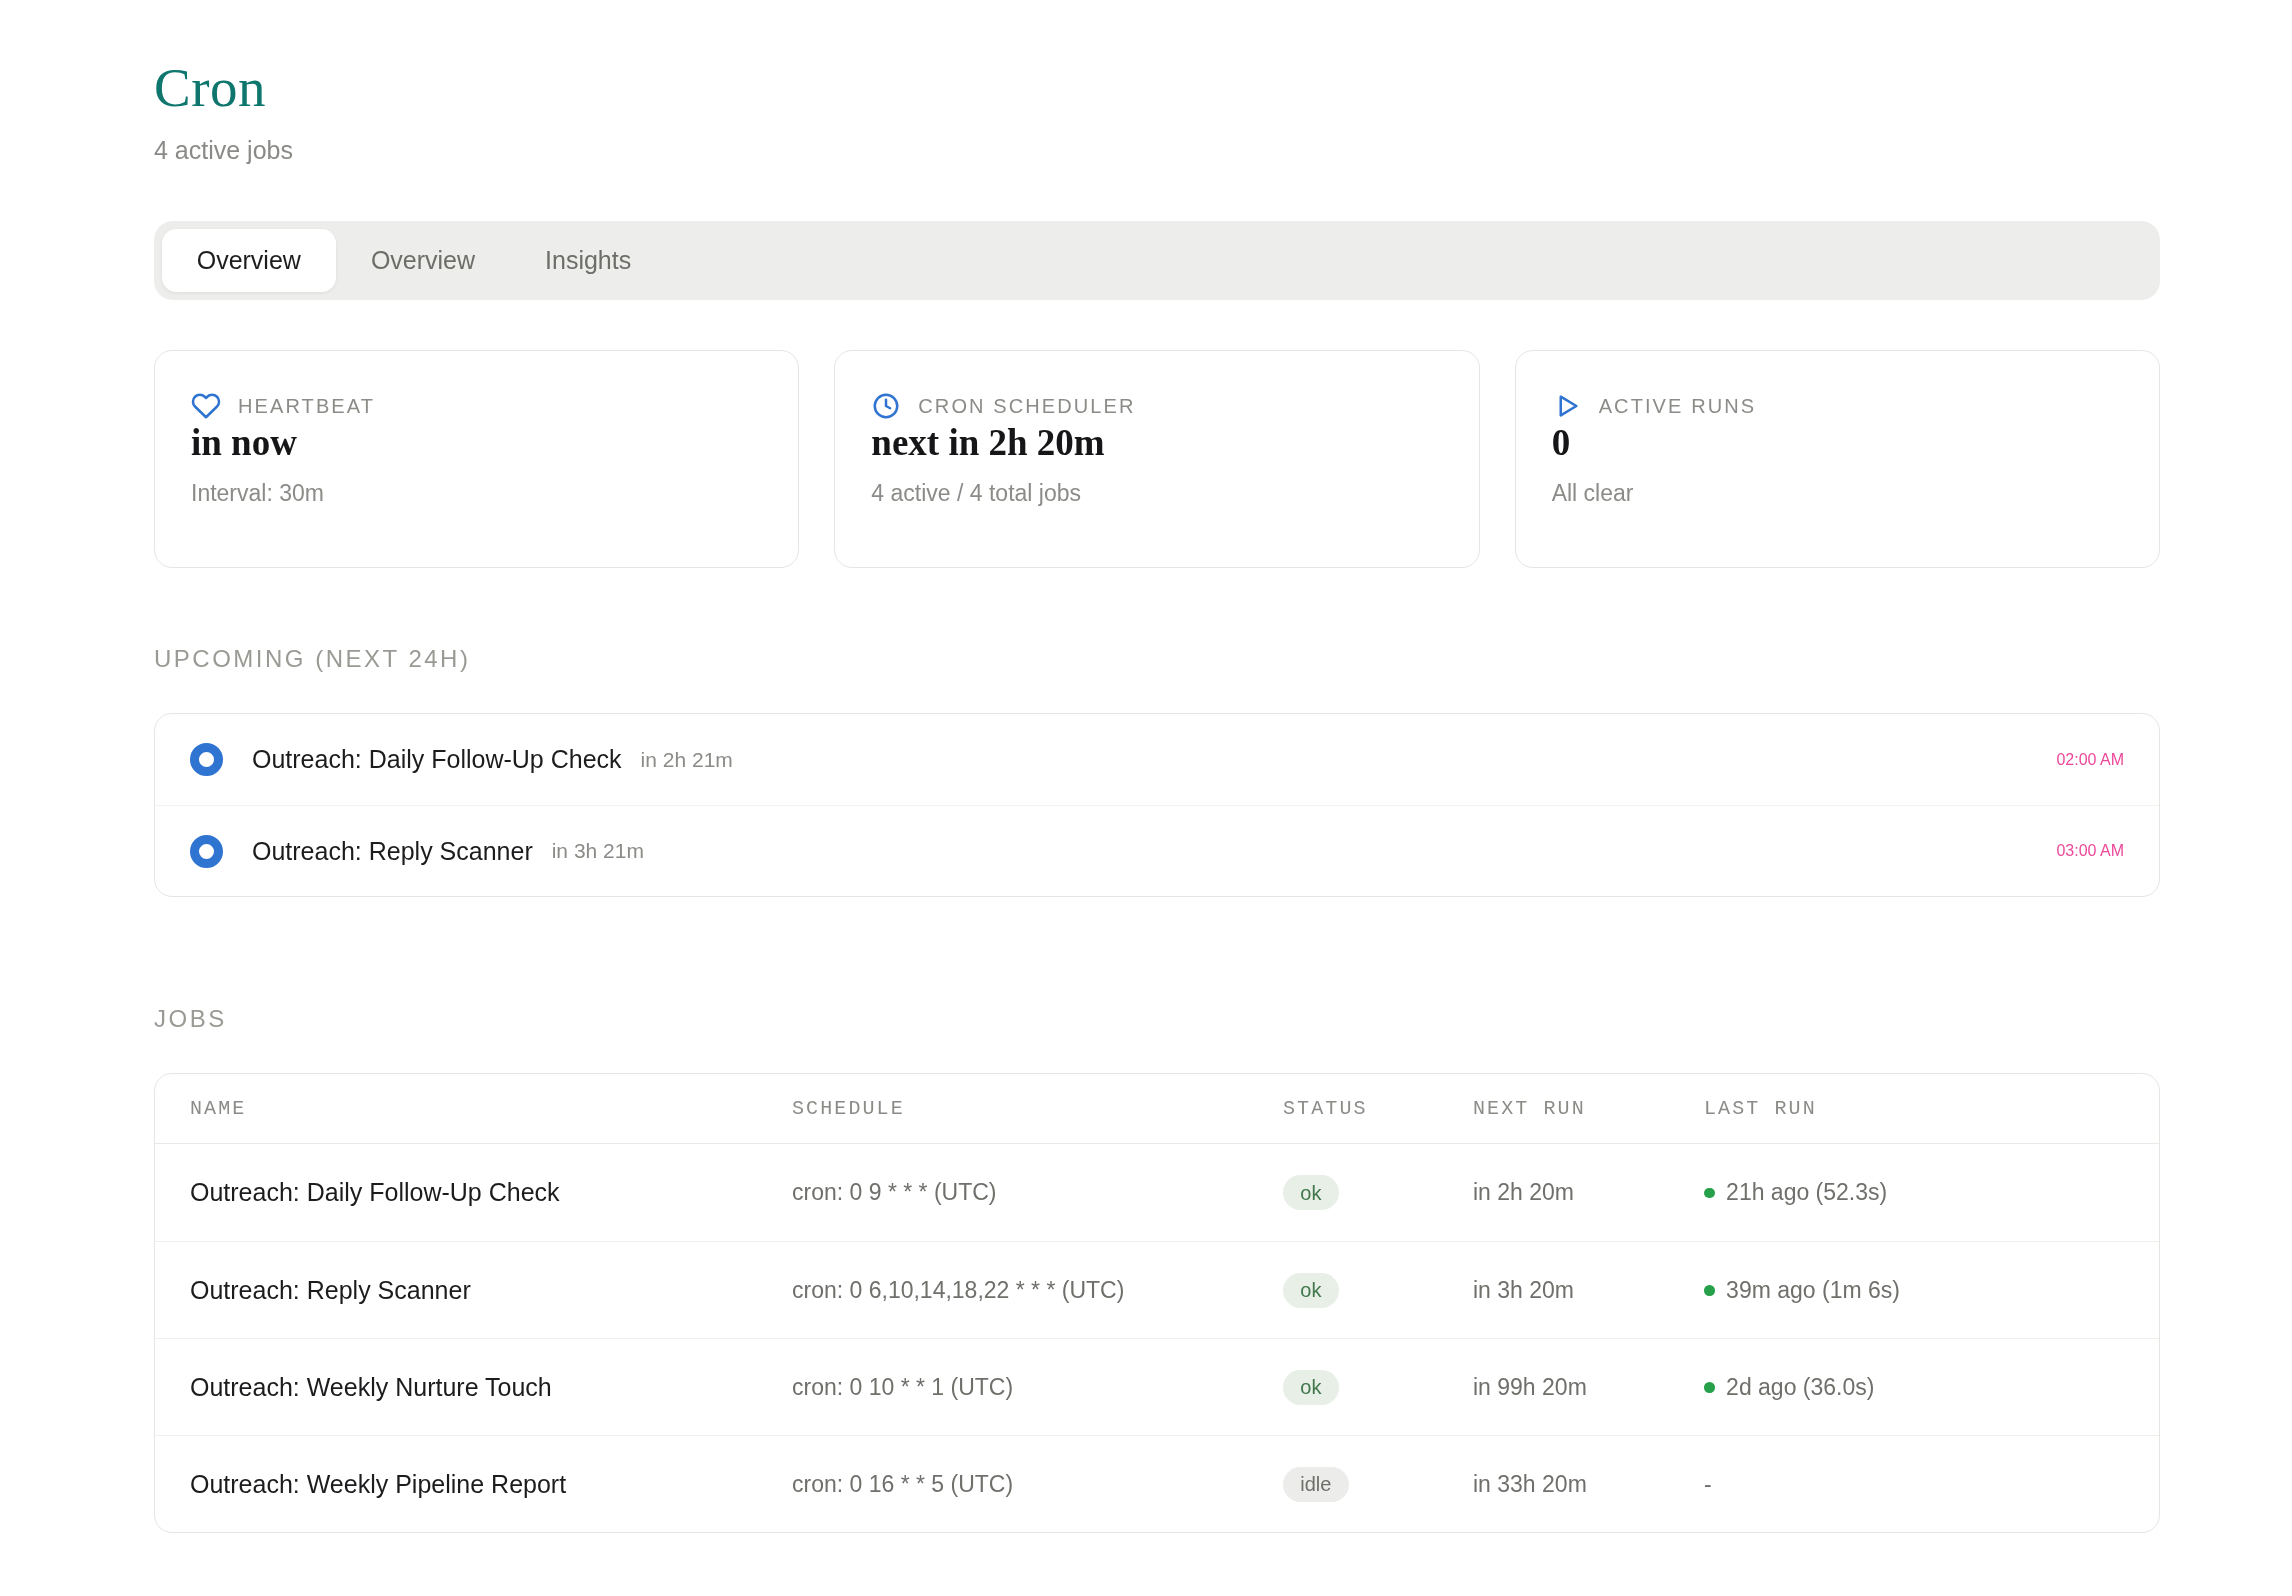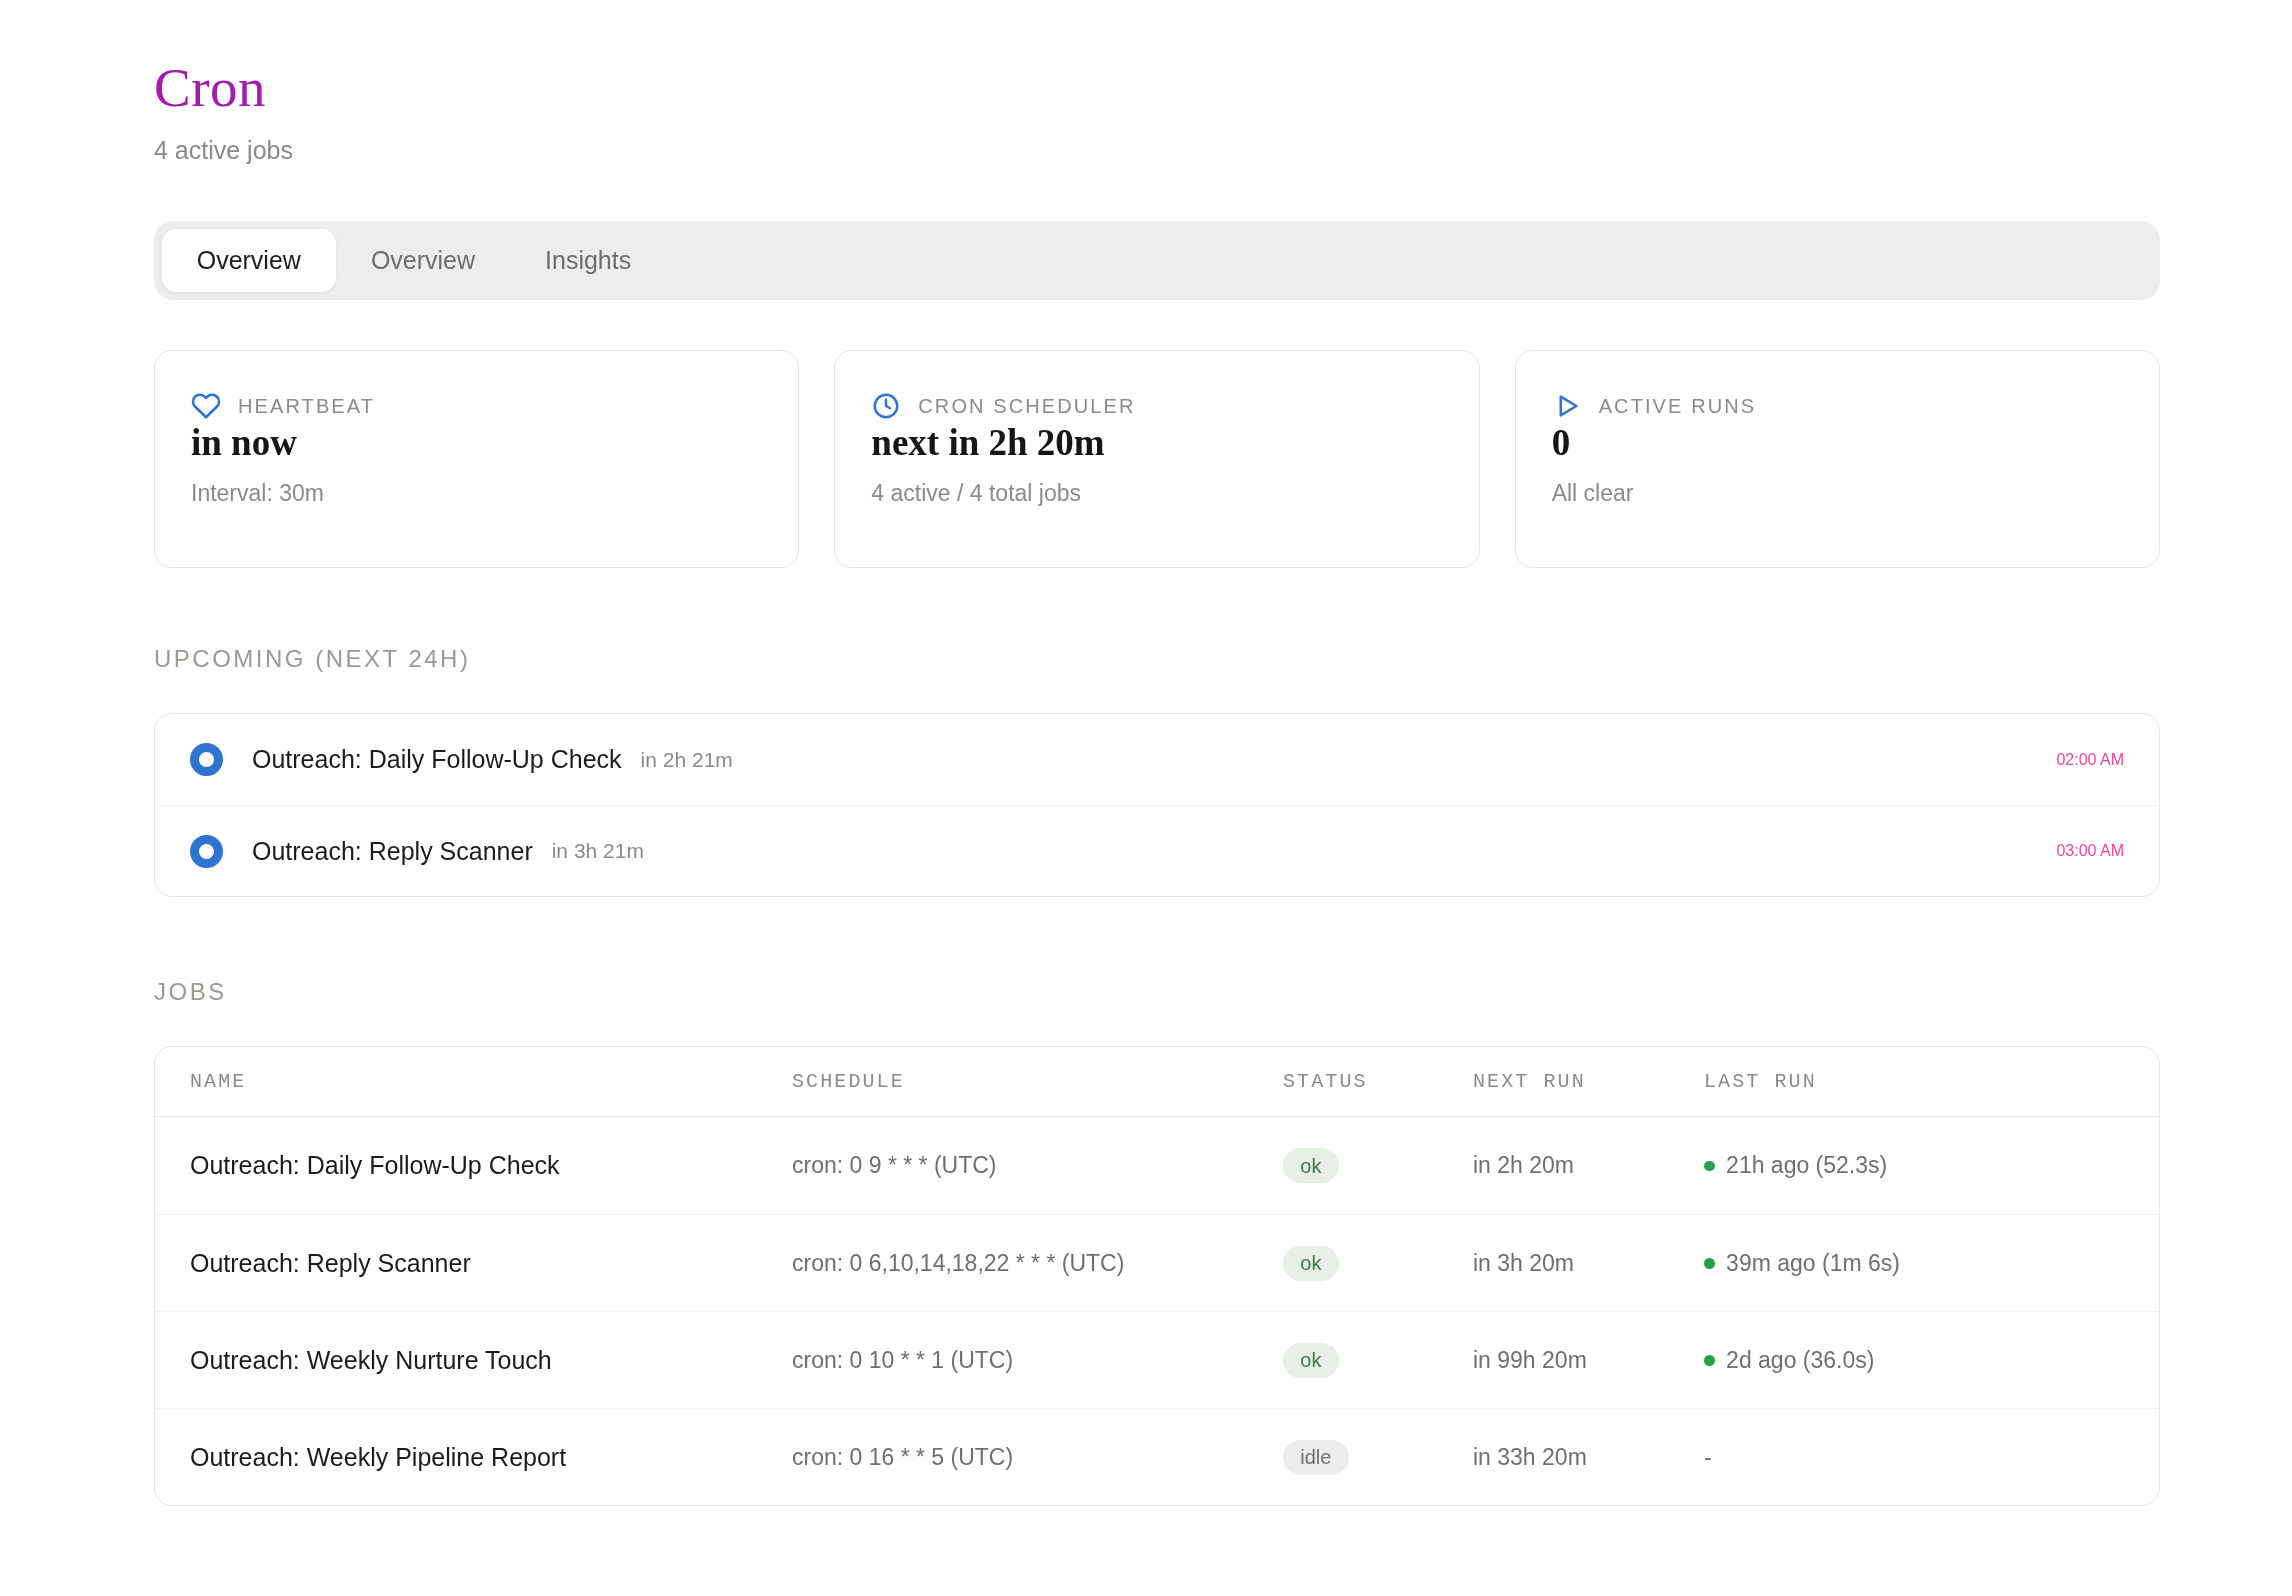--- a/index.html
+++ b/index.html
@@ -14,21 +14,21 @@
     width: 2006px;
     margin-left: 154px;
     padding-top: 56px;
   }
 
   
   .page-title {
     font-family: "Liberation Serif", serif;
     font-size: 55px;
     font-weight: 500;
-    color: #a21caf;
+    color: #0f766e;
     letter-spacing: 0.5px;
   }
   .page-subtitle {
     margin-top: 17.3px;
     font-size: 25px;
     color: #8a8a86;
   }
 
   
   .tabbar {
@@ -97,21 +97,21 @@
   }
 
   
   .section-heading {
     font-size: 24px;
     letter-spacing: 2.5px;
     color: #9a9a95;
     font-weight: 500;
   }
   .heading-upcoming { margin-top: 77px; }
-  .heading-jobs { margin-top: 81px; }
+  .heading-jobs { margin-top: 108px; }
 
   
   .upcoming-card {
     margin-top: 40px;
     border: 1px solid #e5e5e2;
     border-radius: 18px;
     background: #ffffff;
     overflow: hidden;
   }
   .upcoming-row {

